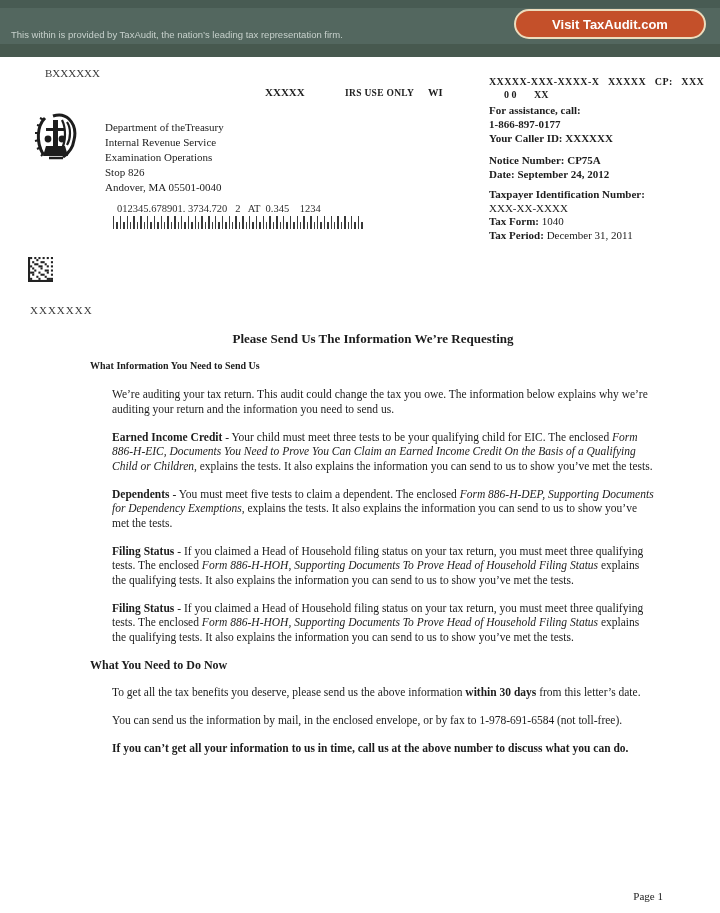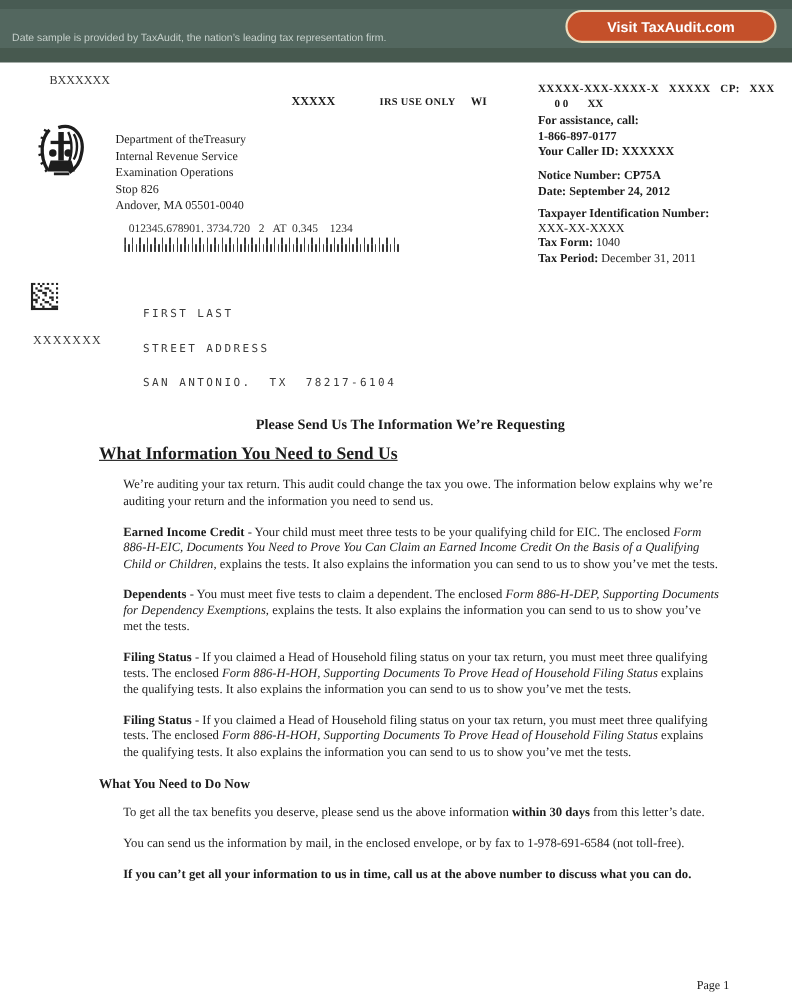--- a/index.html
+++ b/index.html
@@ -102,47 +102,46 @@
 
   
   .letter-body {
     position: absolute;
     top: 275px; left: 0;
     width: 720px;
     padding-left: 90px;
     padding-right: 64px;
     font-size: 11.5px;
     line-height: 14.5px;
-    margin-top: 47px;
   }
   .letter-title {
     text-align: center;
     font-size: 13px;
     font-weight: bold;
     margin-bottom: 12px;
   }
-  .section-heading { font-size: 16px; margin-bottom: 14px; text-decoration: underline; }
+  .section-heading { font-size: 10px; margin-bottom: 14px; }
   .section-heading-bold { font-size: 12px; font-weight: bold; margin-bottom: 13px; }
   .para { margin-left: 22px; margin-bottom: 13.5px; }
   .para em { font-style: italic; }
   .para.warn { font-weight: bold; }
 
   .page-number {
     position: absolute;
     right: 57px; top: 833px;
     font-size: 11px;
   }
 </style>
 </head>
 <body>
 
 <div class="screen">
 
   <header class="banner">
-    <div class="banner-subtitle">Date sample is provided by TaxAudit, the nation’s leading tax representation firm.</div>
+    <div class="banner-subtitle">This within is provided by TaxAudit, the nation’s leading tax representation firm.</div>
     <a class="visit-button">Visit TaxAudit.com</a>
   </header>
 
   <main class="page">
 
     <div class="abs code-top-left">BXXXXXX</div>
     <div class="abs center-code b">XXXXX</div>
     <div class="abs irs-use-only b">IRS USE ONLY</div>
     <div class="abs region-code b">WI</div>
     <div class="abs right-code-1 b pre">XXXXX-XXX-XXXX-X   XXXXX   CP:   XXX</div>
@@ -228,25 +227,20 @@
         <rect x="2" y="8" width="1" height="1" fill="#222"></rect>
           <rect x="6" y="8" width="2" height="1" fill="#222"></rect>
           <rect x="4" y="9" width="1" height="1" fill="#222"></rect>
           <rect x="8" y="9" width="1" height="1" fill="#222"></rect>
         <rect x="1" y="10" width="1" height="1" fill="#222"></rect>
           <rect x="5" y="10" width="1" height="1" fill="#222"></rect>
           <rect x="9" y="10" width="2" height="1" fill="#222"></rect>
       </svg>
     </div>
 
-    <div class="abs recipient">
-      <div>FIRST LAST</div>
-      <div>STREET ADDRESS</div>
-      <div>SAN ANTONIO.  TX  78217-6104</div>
-    </div>
 
     <div class="abs code-bottom-left">XXXXXXX</div>
 
     <section class="letter-body">
       <h1 class="letter-title">Please Send Us The Information We’re Requesting</h1>
 
       <h2 class="section-heading">What Information You Need to Send Us</h2>
 
       <p class="para">We’re auditing your tax return.  This audit could change the tax you owe. The information below explains why we’re auditing your return and the information you need to send us.</p>
 

